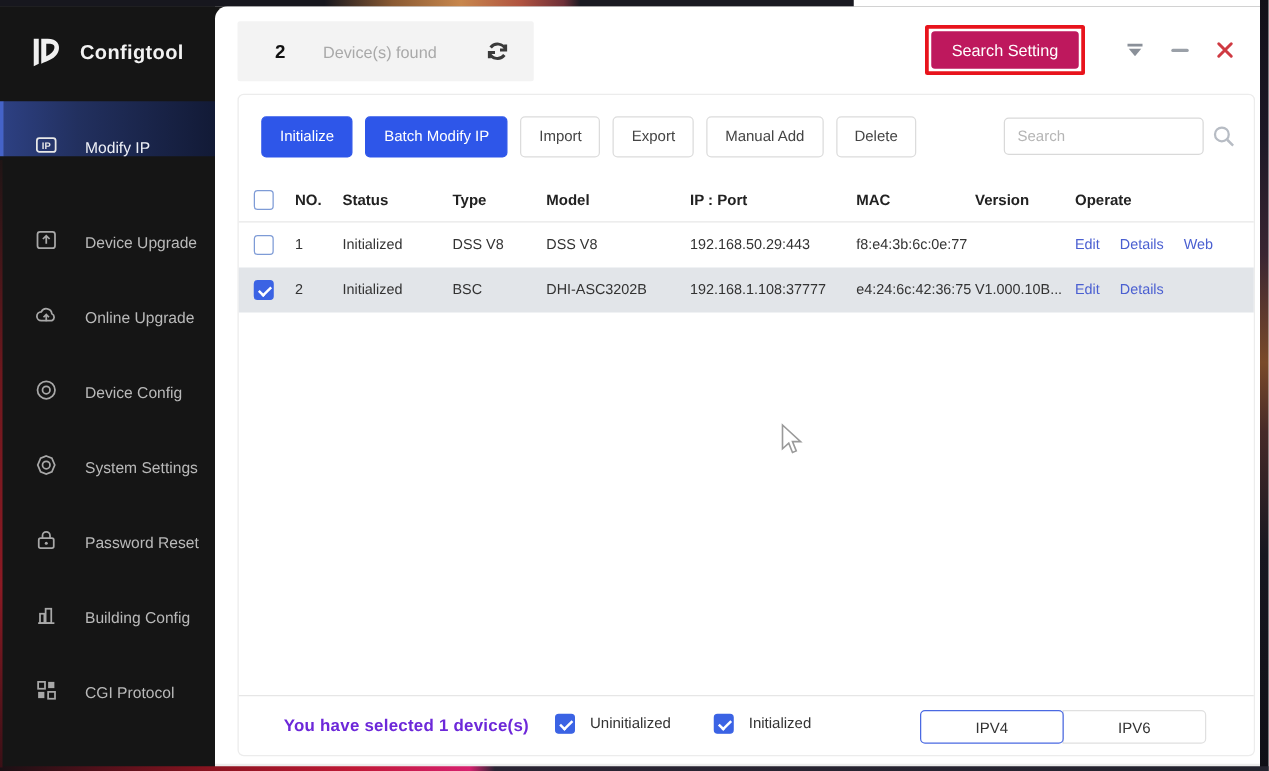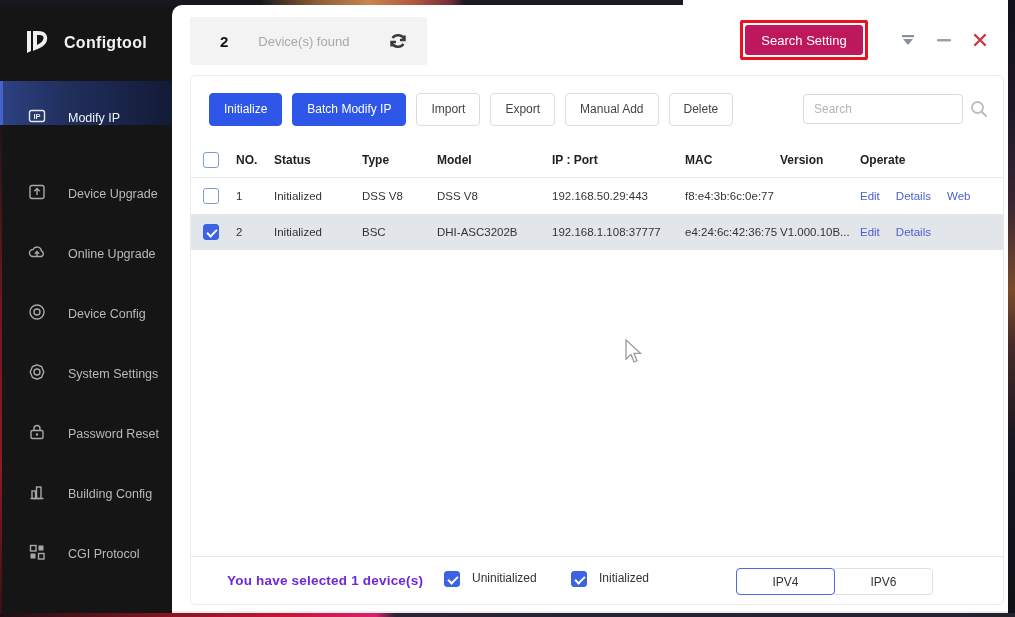--- a/index.html
+++ b/index.html
@@ -81,21 +81,21 @@
   .cursor-svg { position:absolute; left:430px; top:88px; width:22px; height:28px; }
 
   
   .card-footer { height:48px; flex:none; border-top:1px solid #e6e6e6; position:relative; }
   .sel-text { position:absolute; left:36px; top:16px; font-size:13.5px; font-weight:bold; color:#6d28d9; letter-spacing:.2px; }
   .filter-item { position:absolute; top:14px; display:flex; align-items:flex-start; gap:12px; }
   .filter-item .cb { margin-left:0; }
   .filter-label { font-size:12px; color:#333; }
   .f-uninit { left:253px; } .f-init { left:380px; }
   .ip-group { position:absolute; left:545px; top:11px; display:flex; }
-  .ip-btn { width:99px; height:27px; background:#fff; font-size:12px; color:#333; cursor:pointer;
+  .ip-btn { width:115px; height:27px; background:#fff; font-size:12px; color:#333; cursor:pointer;
     font-family:"Liberation Sans",sans-serif; }
   .ip-btn.active { border:1px solid #4a69e2; border-radius:4px; z-index:2; }
   .ip-btn.inactive { border:1px solid #e0e0e0; border-radius:0 4px 4px 0; margin-left:-1px; }
 
   .main-bottom-strip { flex:1; margin-top:6px; background:#ededed; }
 </style>
 </head>
 <body>
 
 <div class="edge-top"></div>

